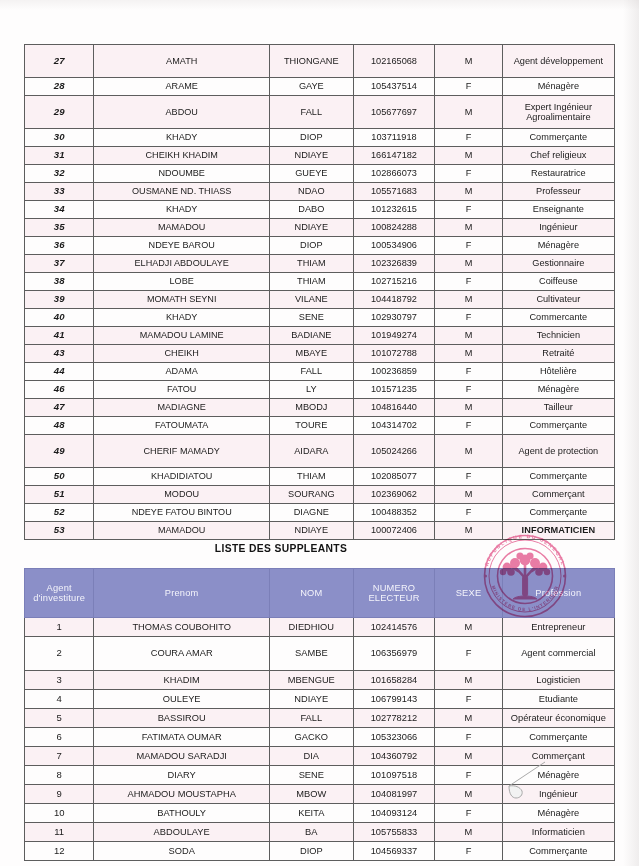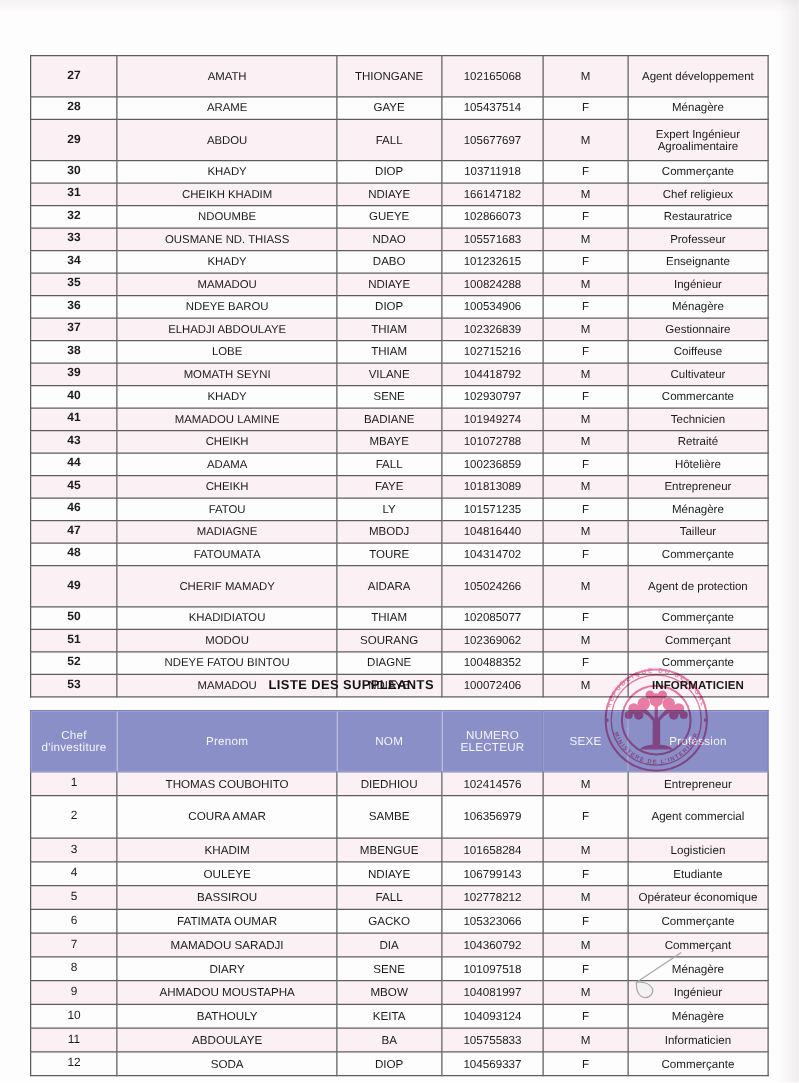--- a/index.html
+++ b/index.html
@@ -71,20 +71,21 @@
     top: 44px;
     width: 591px;
   }
   #table-titulaires td {
     height: 15px;
     font-size: 9.2px;
   }
   #table-titulaires .ordre {
     font-weight: bold;
     font-size: 9.6px;
+    font-style: italic;
   }
   #table-titulaires .prenom { font-size: 9.1px; margin-top: 28px; }
   #table-titulaires .tall { height: 30px; }
   .band { background: #fbf1f4; }
   .prof-caps {
     font-weight: bold;
     letter-spacing: .1px;
   }
 
   
@@ -299,28 +300,20 @@
             <td class="sexe">M</td>
             <td class="profession">Retraité</td>
           </tr>
           <tr>
             <td class="ordre">44</td>
             <td class="prenom">ADAMA</td>
             <td class="nom">FALL</td>
             <td class="numero">100236859</td>
             <td class="sexe">F</td>
             <td class="profession">Hôtelière</td>
-          </tr>
-          <tr class="band">
-            <td class="ordre">45</td>
-            <td class="prenom">CHEIKH</td>
-            <td class="nom">FAYE</td>
-            <td class="numero">101813089</td>
-            <td class="sexe">M</td>
-            <td class="profession">Entrepreneur</td>
           </tr>
           <tr>
             <td class="ordre">46</td>
             <td class="prenom">FATOU</td>
             <td class="nom">LY</td>
             <td class="numero">101571235</td>
             <td class="sexe">F</td>
             <td class="profession">Ménagère</td>
           </tr>
           <tr class="band">
@@ -390,21 +383,21 @@
       <colgroup>
         <col class="c-ordre">
           <col class="c-prenom">
           <col class="c-nom">
         <col class="c-num">
           <col class="c-sexe">
           <col class="c-prof">
       </colgroup>
       <thead>
         <tr>
-          <th>Chef d'investiture</th>
+          <th>Agent d'investiture</th>
           <th>Prenom</th>
           <th>NOM</th>
           <th>NUMERO ELECTEUR</th>
           <th>SEXE</th>
           <th>Profession</th>
         </tr>
       </thead>
       <tbody id="suppleants-body">
           <tr class="band">
             <td class="ordre">1</td>

